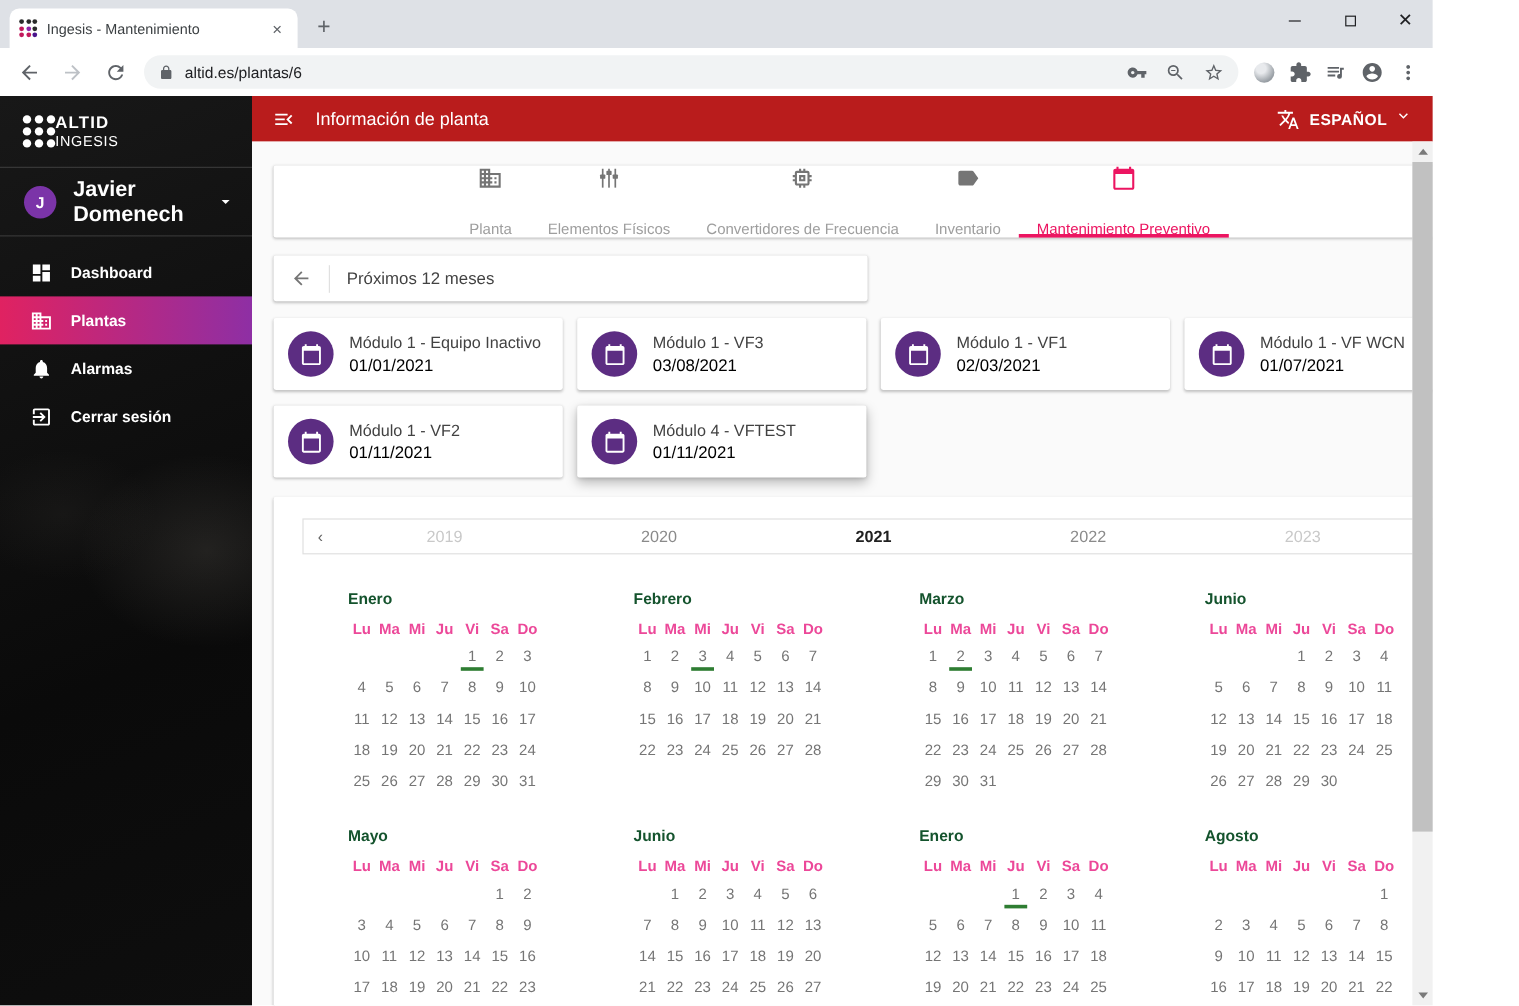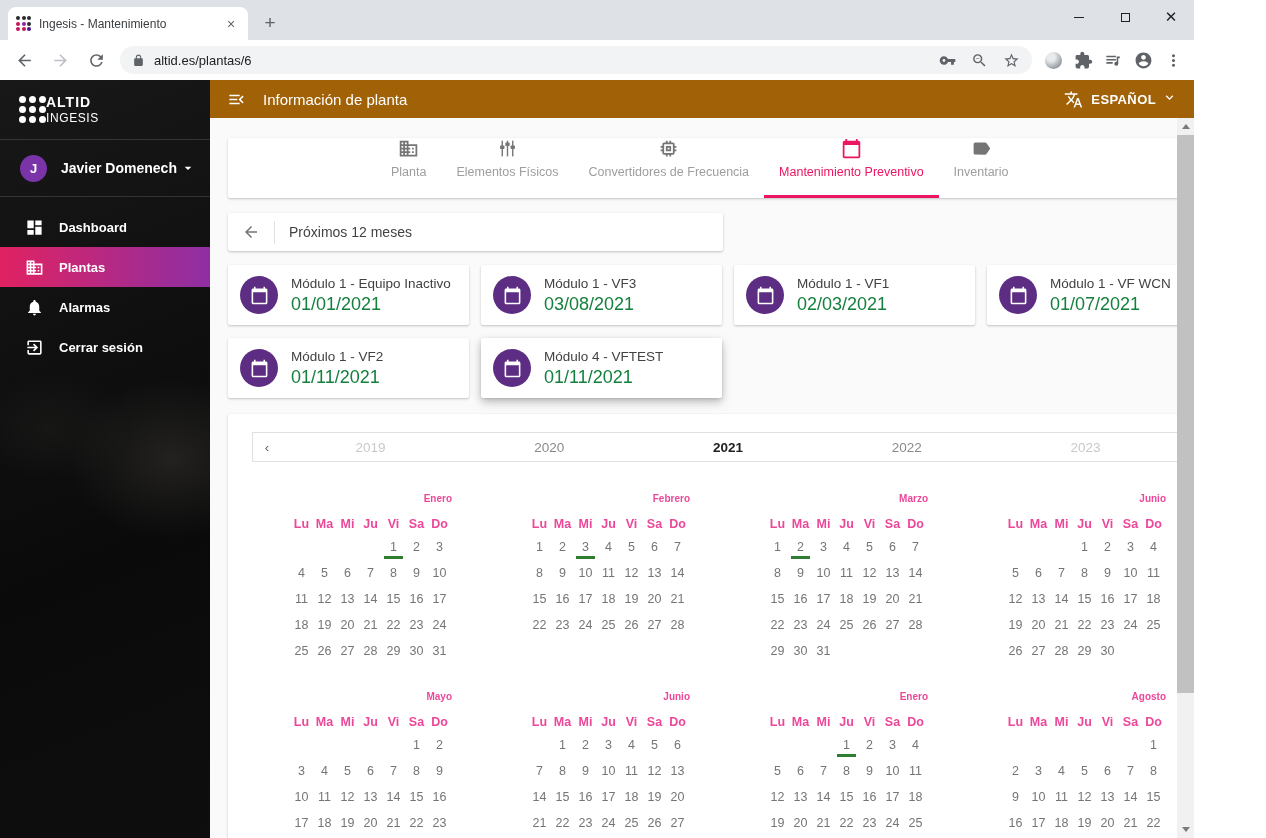--- a/index.html
+++ b/index.html
@@ -45,73 +45,73 @@
   .side-logo { height:60px; display:flex; align-items:center; gap:0; padding-left:19px;
                border-bottom:1px solid rgba(255,255,255,0.14); }
   .ldots { display:grid; grid-template-columns:repeat(3,7px); gap:3px; }
   .ldots i { width:7px; height:7px; border-radius:50%; background:#fff; display:block; }
   .logo-l1 { font-size:14px; font-weight:bold; letter-spacing:1px; }
   .logo-l2 { font-size:12px; letter-spacing:0.6px; margin-top:1px; }
   .side-user { height:57px; display:flex; align-items:center; padding:0 14px 0 20px;
                border-bottom:1px solid rgba(255,255,255,0.14); }
   .avatar { width:27px; height:27px; border-radius:50%; background:#7b34a8; display:flex; align-items:center;
             justify-content:center; font-size:13px; font-weight:bold; }
-  .uname { margin-left:14px; font-size:14px; font-weight:bold; flex:1; }
+  .uname { margin-left:14px; font-size:18px; font-weight:bold; flex:1; }
   .side-user svg { width:16px; height:16px; color:#fff; }
   .side-nav { padding-top:10px; }
   .nav-item { height:40px; display:flex; align-items:center; gap:15px; padding-left:25px;
               font-size:13px; font-weight:bold; color:#fff; cursor:pointer; }
   .nav-item svg { width:19px; height:19px; color:#fff; }
   .nav-item.active { background:linear-gradient(90deg, #e02261, #8e2fa4); }
 
   .main { flex:1; display:flex; flex-direction:column; position:relative; min-width:0; }
-  .appbar { height:38px; background:#a16207; color:#fff; display:flex; align-items:center; padding:0 17px; }
+  .appbar { height:38px; background:#b91c1c; color:#fff; display:flex; align-items:center; padding:0 17px; }
   .appbar svg { width:19px; height:19px; color:#fff; }
   .appbar-title { font-size:15px; margin-left:17px; }
   .appbar .spacer { flex:1; }
   .lang { font-size:13px; font-weight:bold; letter-spacing:0.4px; margin:0 6px 0 8px; }
   .appbar .caret svg { width:15px; height:15px; }
 
   .content { flex:1; background:#fafafa; overflow:hidden; padding-left:18px; position:relative; }
   .card { background:#fff; border-radius:2px; box-shadow:0 1px 3px rgba(0,0,0,0.14), 0 1px 2px rgba(0,0,0,0.10); }
 
   .tabs-card { margin-top:20px; width:1000px; height:60px; display:flex; }
   .tabstrip { display:flex; margin-left:148px; height:100%; }
   .tab-item { position:relative; padding:0 15px; display:flex; flex-direction:column; align-items:center;
-              justify-content:flex-start; gap:6px; color:#9e9e9e; font-size:12.5px; cursor:pointer; }
+              justify-content:space-between; gap:6px; color:#9e9e9e; font-size:12.5px; cursor:pointer; }
   .tab-item svg { width:21px; height:21px; color:#757575; }
   .tab-item.active { color:#ec1561; }
   .tab-item.active svg { color:#ec1561; }
   .tab-item.active::after { content:''; position:absolute; left:0; right:0; bottom:0; height:3px; background:#ec1561; }
 
   .filter-card { margin-top:15px; width:495px; height:38px; display:flex; align-items:center; padding:0 14px; }
   .filter-card svg { width:18px; height:18px; color:#757575; }
   .vdiv { width:1px; height:23px; background:#e0e0e0; margin:0 14px; }
   .filter-label { font-size:14px; color:#424242; }
 
   .modules { width:1000px; margin-top:14px; display:grid; grid-template-columns:repeat(4,1fr); gap:13px 12px; }
   .module-card { height:60px; display:flex; align-items:center; padding:0 12px; cursor:pointer; }
   .module-card.elevated { box-shadow:0 4px 10px rgba(0,0,0,0.26), 0 1px 3px rgba(0,0,0,0.12); }
   .mod-circle { width:38px; height:38px; border-radius:50%; background:#5c2d82; flex-shrink:0;
                 display:flex; align-items:center; justify-content:center; }
   .mod-circle svg { width:19px; height:19px; color:#fff; }
   .mod-text { margin-left:13px; min-width:0; }
   .mod-title { font-size:13.5px; color:#424242; white-space:nowrap; }
-  .mod-date { font-size:18px; color:#15803d; margin-top:3px; }
+  .mod-date { font-size:14px; color:#000000; margin-top:3px; }
 
   .calendar-card { margin-top:16px; width:1000px; height:640px; padding-top:18px; }
   .yearbar { margin:0 24px; height:30px; border:1px solid #e0e0e0; display:flex; align-items:center; }
   .yr-arrow { width:28px; text-align:center; color:#616161; font-size:13px; cursor:pointer; }
   .yr { flex:1; text-align:center; font-size:13.5px; color:#8a8a8a; cursor:pointer; }
   .yr.far { color:#c9c9c9; }
   .yr.selected { color:#212121; font-weight:bold; }
 
   .months { margin:26px 24px 0; display:grid; grid-template-columns:repeat(4,1fr); row-gap:22px; justify-items:center; }
   .month { width:162px; }
-  .month-title { text-align:right; font-weight:bold; font-size:10px; color:#ec4899; height:22px; line-height:22px; margin-bottom:4px; }
+  .month-title { text-align:left; font-weight:bold; font-size:13px; color:#14532d; height:22px; line-height:22px; margin-bottom:4px; }
   .mgrid { display:grid; grid-template-columns:repeat(7,23px); }
   .mc { height:26px; line-height:26px; text-align:center; font-size:12.5px; color:#757575; position:relative; }
   .mc.hd { font-weight:bold; color:#ec4899; height:20px; line-height:20px; }
   .mc.marked::after { content:''; position:absolute; left:2px; right:2px; bottom:1px; height:3px; background:#2e7d32; }
 
   .vscroll { position:absolute; top:38px; right:0; width:17px; height:720px; background:#f1f1f1; }
   .vs-btn { height:17px; display:flex; align-items:center; justify-content:center; }
   .tri-up { width:0; height:0; border-left:4px solid transparent; border-right:4px solid transparent; border-bottom:5px solid #7a7a7a; }
   .tri-dn { width:0; height:0; border-left:4px solid transparent; border-right:4px solid transparent; border-top:5px solid #7a7a7a; }
   .vs-thumb { position:absolute; top:17px; left:0; width:17px; height:558px; background:#c1c1c1; }
@@ -299,31 +299,31 @@
                   </g>
                 </svg>
                 <span>Elementos Físicos</span>
               </div>
               <div class="tab-item">
                 <svg viewBox="0 0 24 24">
                   <path fill="currentColor" d="M15 9H9v6h6V9zm-2 4h-2v-2h2v2zm8-2V9h-2V7c0-1.1-.9-2-2-2h-2V3h-2v2h-2V3H9v2H7c-1.1 0-2 .9-2 2v2H3v2h2v2H3v2h2v2c0 1.1.9 2 2 2h2v2h2v-2h2v2h2v-2h2c1.1 0 2-.9 2-2v-2h2v-2h-2v-2h2zm-4 6H7V7h10v10z"></path>
                 </svg>
                 <span>Convertidores de Frecuencia</span>
               </div>
+              <div class="tab-item">
+                <svg viewBox="0 0 24 24">
+                  <path fill="currentColor" d="M17.63 5.84C17.27 5.33 16.67 5 16 5L5 5.01C3.9 5.01 3 5.9 3 7v10c0 1.1.9 1.99 2 1.99L16 19c.67 0 1.27-.33 1.63-.84L22 12l-4.37-6.16z"></path>
+                </svg>
+                <span>Inventario</span>
+              </div>
               <div class="tab-item active">
                 <svg viewBox="0 0 24 24">
                   <path fill="currentColor" d="M20 3h-1V1h-2v2H7V1H5v2H4c-1.1 0-2 .9-2 2v16c0 1.1.9 2 2 2h16c1.1 0 2-.9 2-2V5c0-1.1-.9-2-2-2zm0 18H4V8h16v13z"></path>
                 </svg>
                 <span>Mantenimiento Preventivo</span>
-              </div>
-              <div class="tab-item">
-                <svg viewBox="0 0 24 24">
-                  <path fill="currentColor" d="M17.63 5.84C17.27 5.33 16.67 5 16 5L5 5.01C3.9 5.01 3 5.9 3 7v10c0 1.1.9 1.99 2 1.99L16 19c.67 0 1.27-.33 1.63-.84L22 12l-4.37-6.16z"></path>
-                </svg>
-                <span>Inventario</span>
               </div>
             </div>
         </section>
 
         <section class="card filter-card">
           <svg viewBox="0 0 24 24">
               <path fill="currentColor" d="M20 11H7.83l5.59-5.59L12 4l-8 8 8 8 1.41-1.41L7.83 13H20v-2z"></path>
             </svg>
           <span class="vdiv"></span>
           <span class="filter-label">Próximos 12 meses</span>

